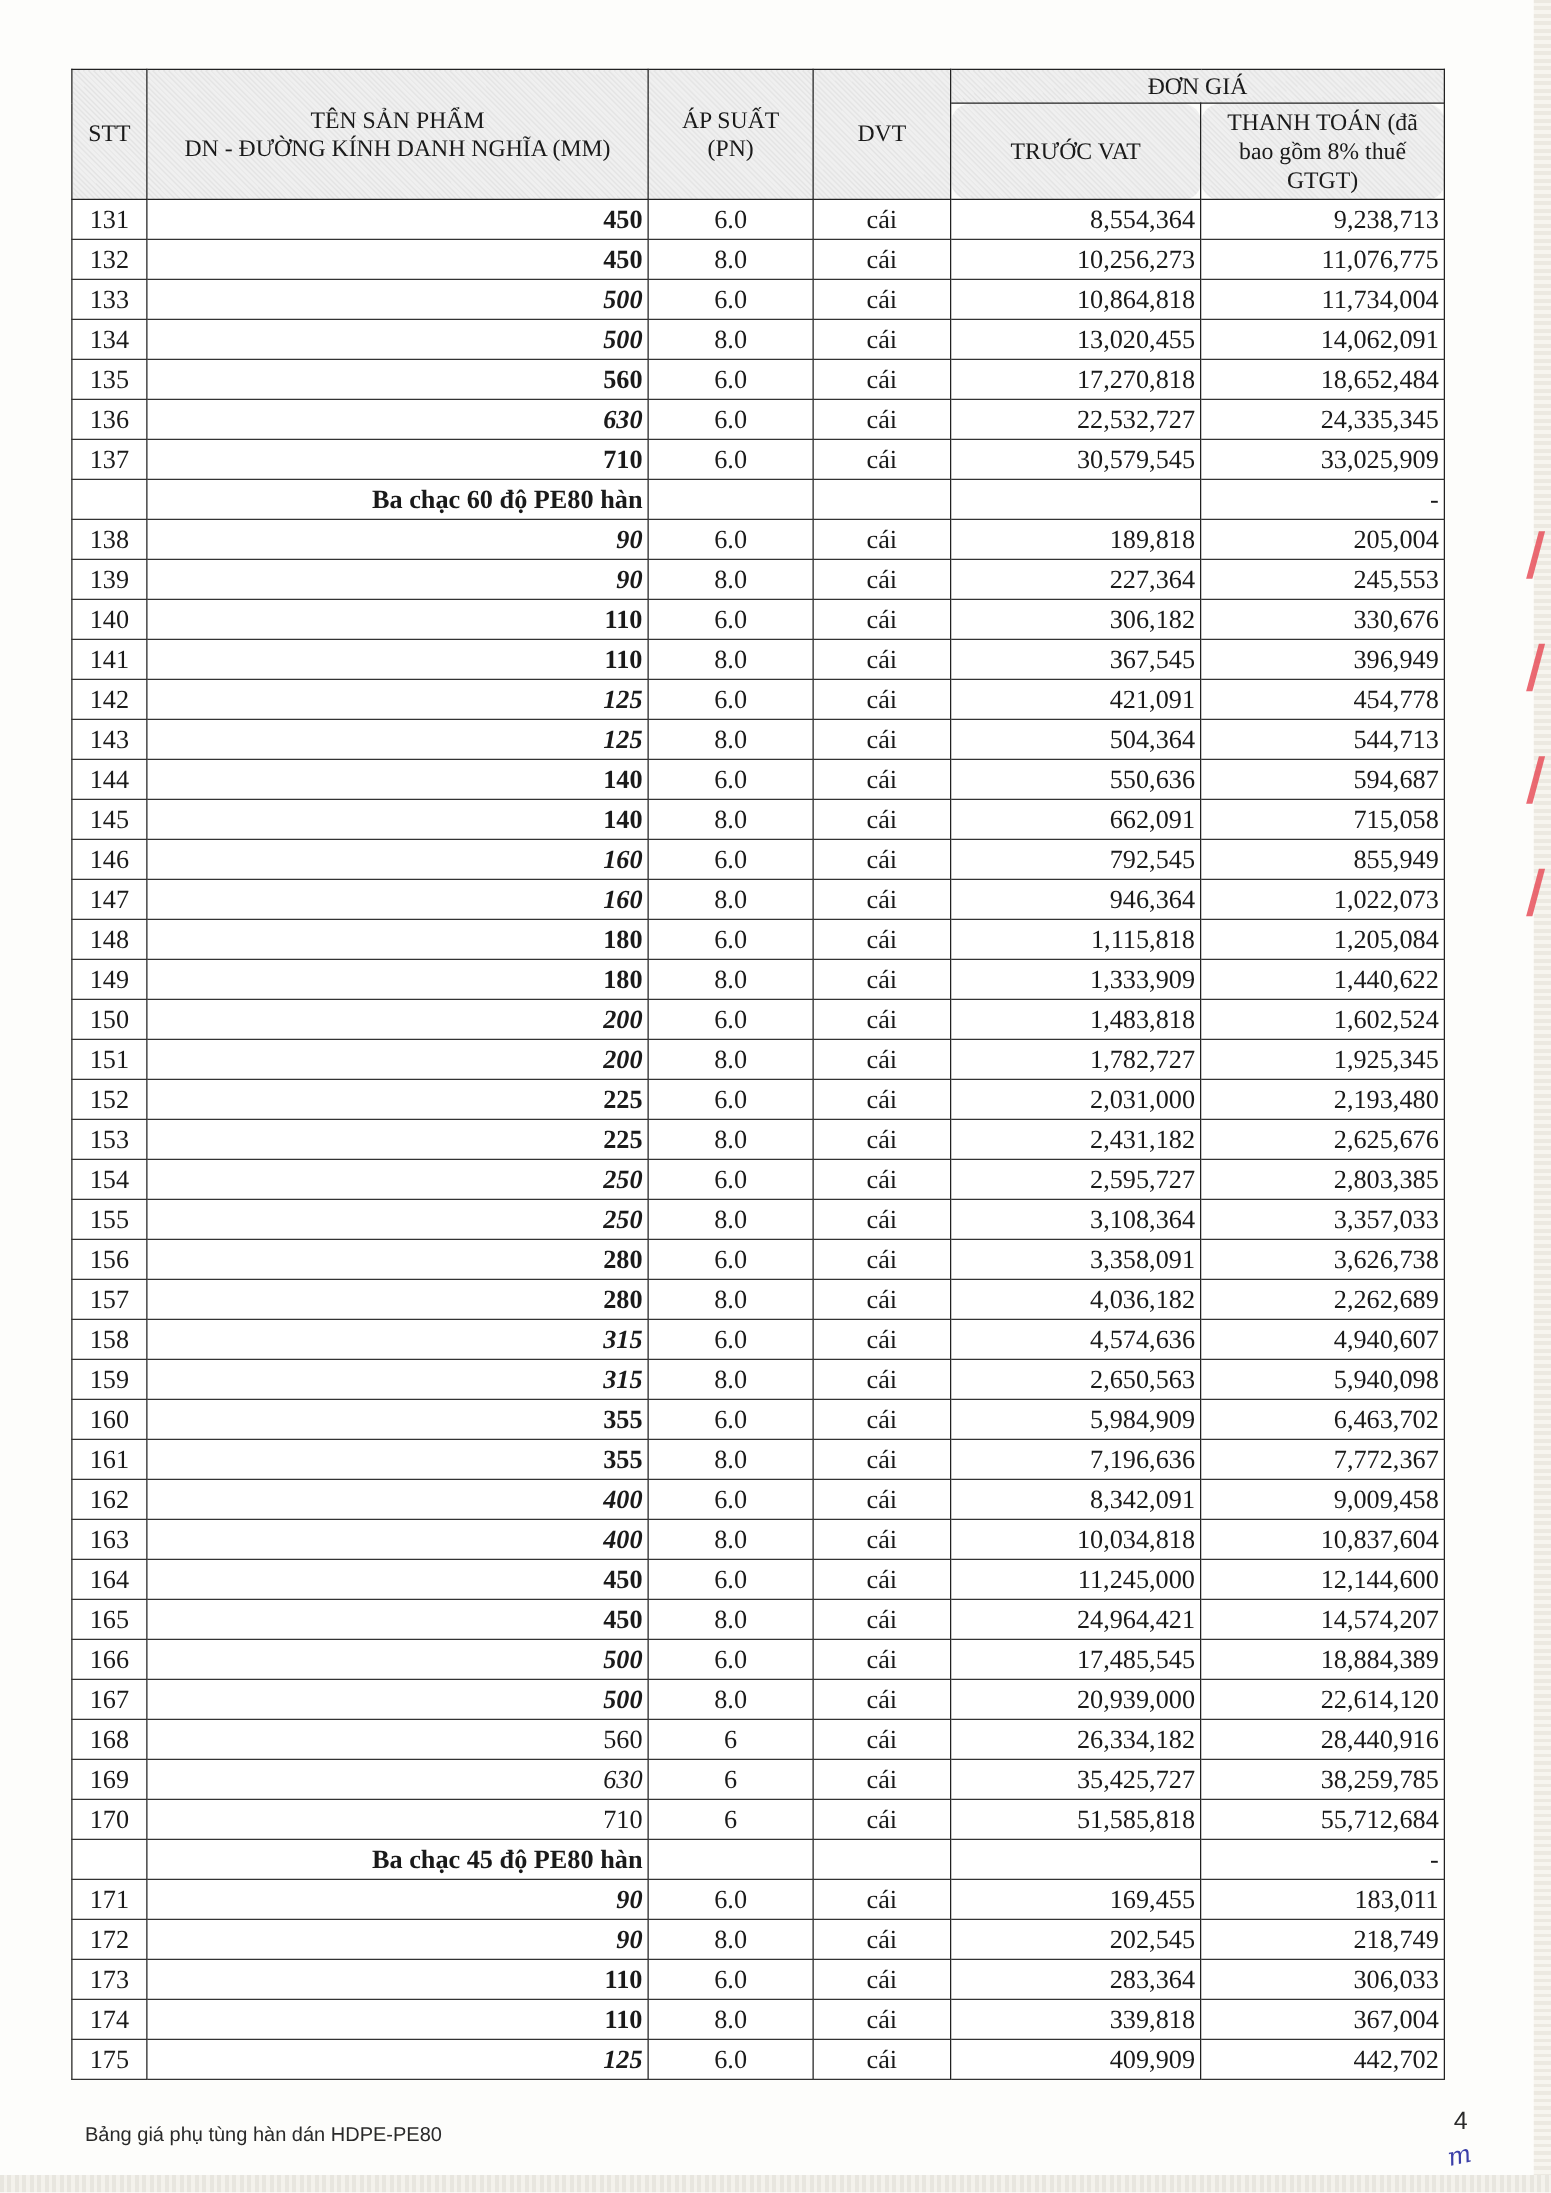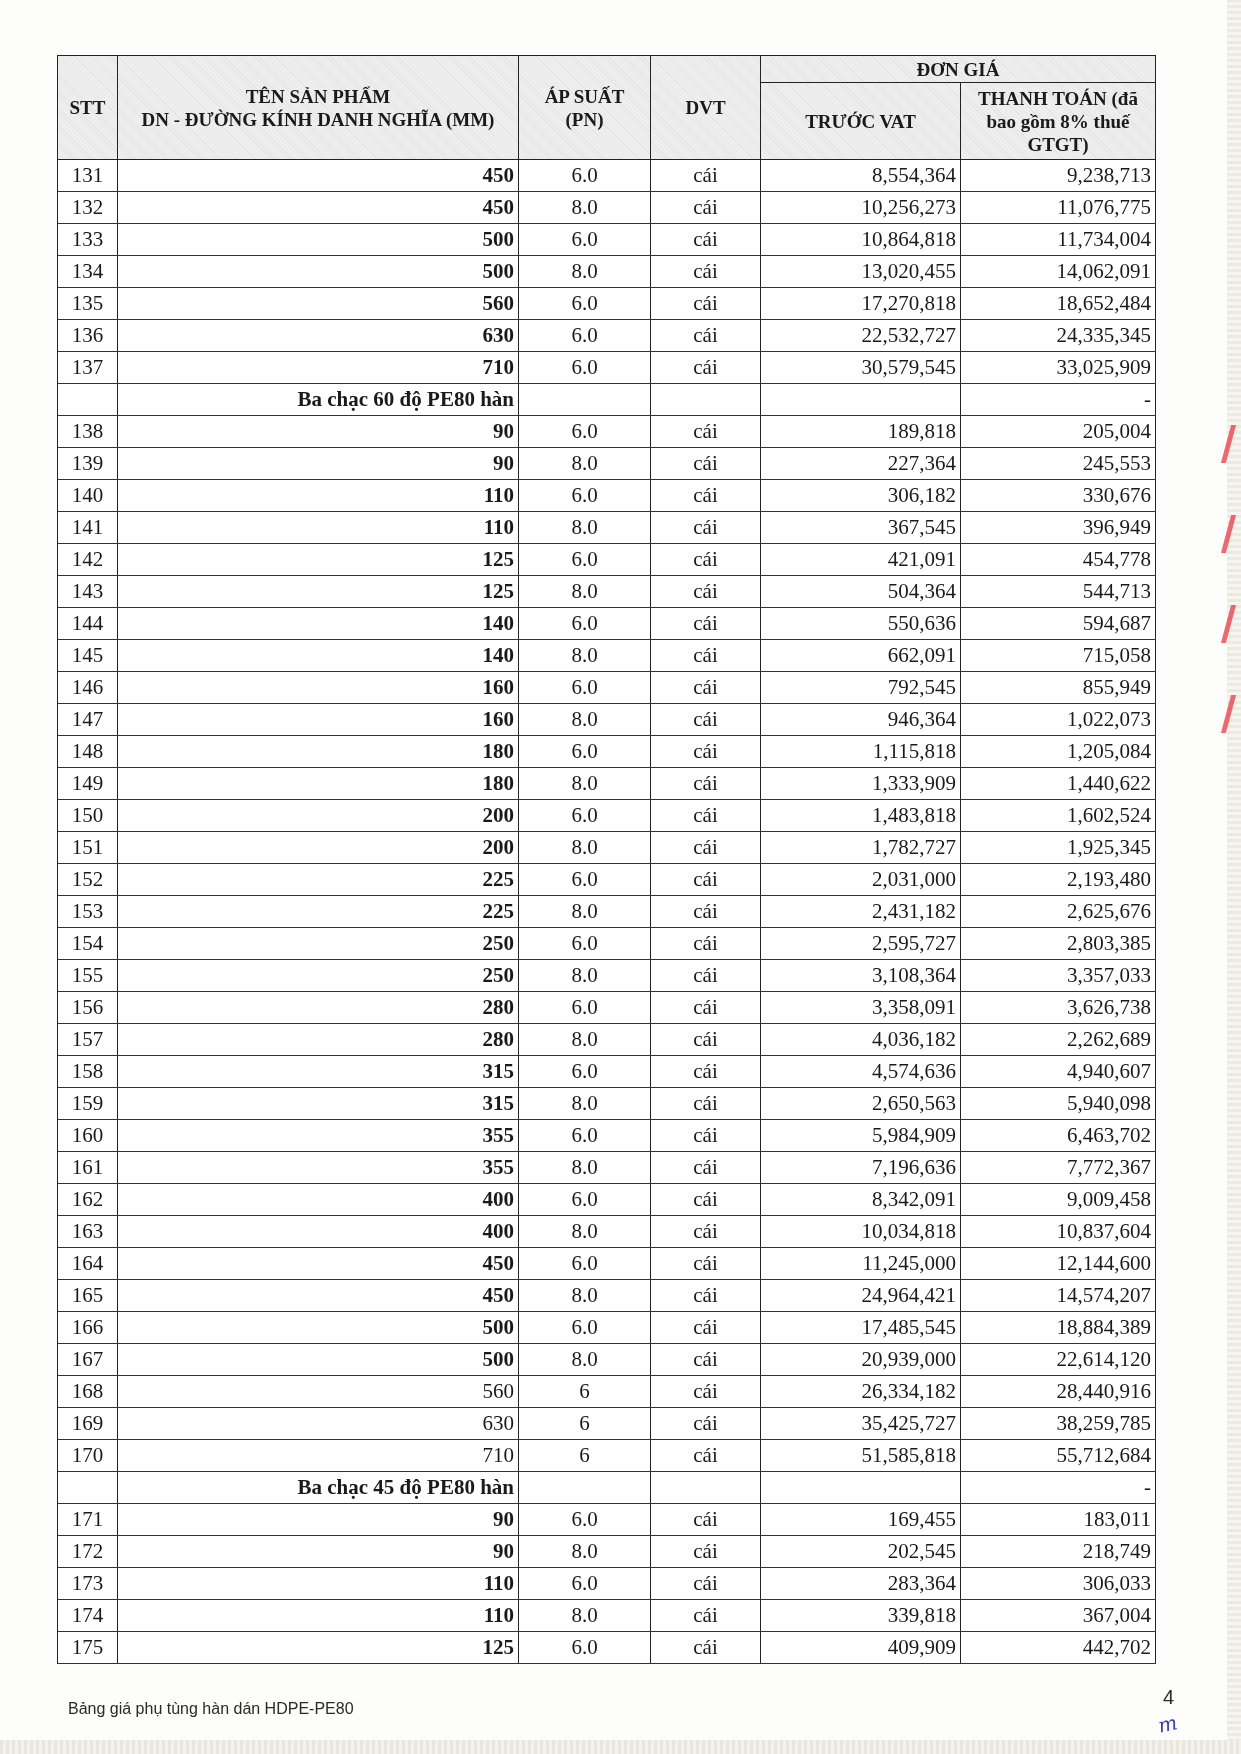--- a/index.html
+++ b/index.html
@@ -13,31 +13,31 @@
     position:absolute; left:57px; top:55px; width:1098px; border-collapse:collapse; table-layout:fixed;
   }
   table.price col.c-stt { width:60px; }
   table.price col.c-name { width:401px; }
   table.price col.c-pn { width:132px; }
   table.price col.c-dvt { width:110px; }
   table.price col.c-pre { width:200px; }
   table.price col.c-tot { width:195px; }
   table.price th {
     background:repeating-linear-gradient(45deg,#e3e3e3 0 1px,#f0f0f0 1px 3px);
-    border:1.5px solid #222; font-weight:bold; font-size:19px; line-height:23px; padding:0 2px;
+    border:1.5px solid #222; font-weight:normal; font-size:19px; line-height:23px; padding:0 2px;
   }
   table.price thead tr.h1 th { height:26px; }
-  table.price thead tr.h2 th { height:76px; }
+  table.price thead tr.h2 th { height:76px;border-radius:15px; }
   table.price td {
     border-left:1.5px solid #222; border-right:1.5px solid #222; border-bottom:1px solid #333;
     height:31px; font-size:21px; padding:0 4px; line-height:31px; white-space:nowrap; background:#fff;
   }
   td.stt { text-align:center; padding-right:3px; }
   td.name { text-align:right; }
-  td.name.right { text-align:right; }
+  td.name.right { text-align:right;font-style:italic; }
   td.name b { font-weight:bold; }
   td.pn, td.dvt { text-align:center; }
   td.num { text-align:right; }
   tr.section td { height:31px; }
   tr.section td.name { font-weight:bold; }
   td.dash { text-align:right; padding-right:14px; }
   .footer-title { position:absolute; left:68px; top:1700px; font-family:"Liberation Sans", sans-serif; font-size:16px; color:#2a2a2a; }
   .page-num { position:absolute; left:1163px; top:1686px; font-family:"Liberation Sans", sans-serif; font-size:20px; color:#2a2a2a; }
   .initials { position:absolute; left:1158px; top:1712px; font-family:"DejaVu Serif", serif; font-style:italic; font-size:20px; color:#3b3fa8; transform:rotate(-12deg); }
   .stamp { position:absolute; left:1222px; top:425px; width:14px; height:400px; }

